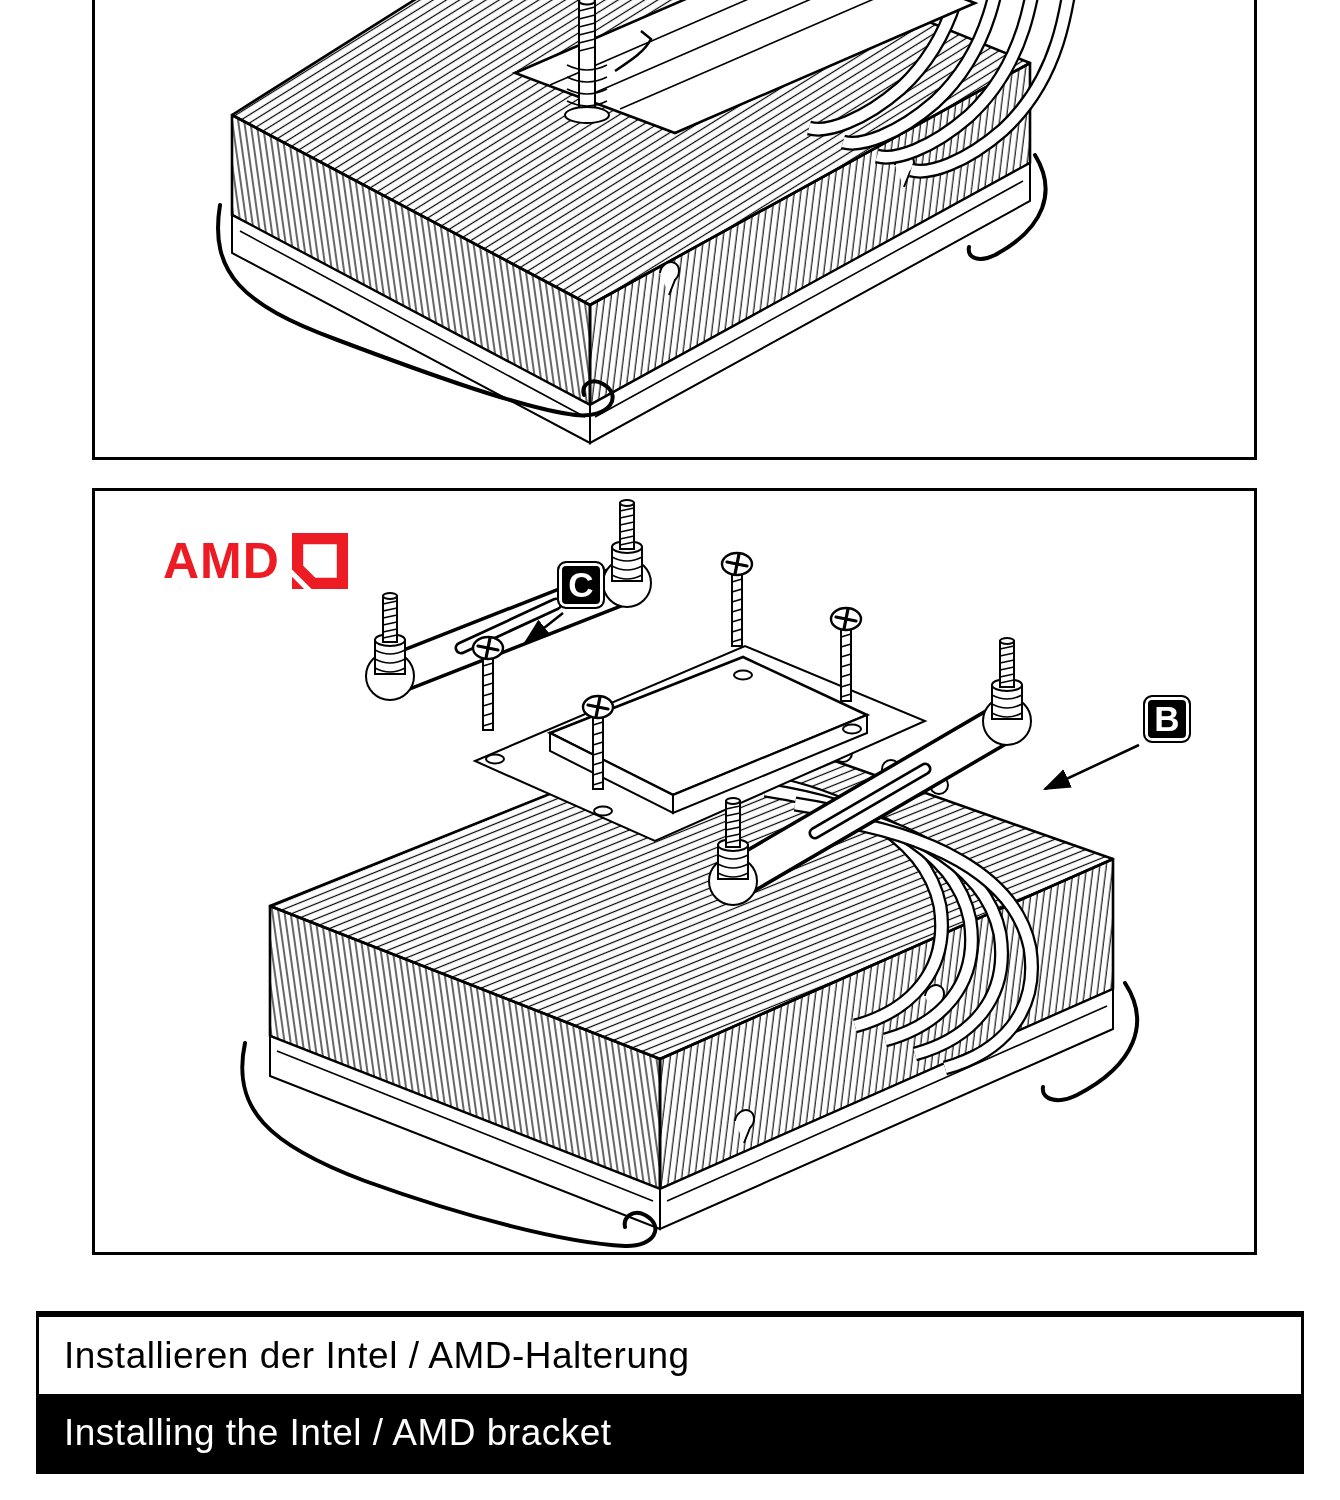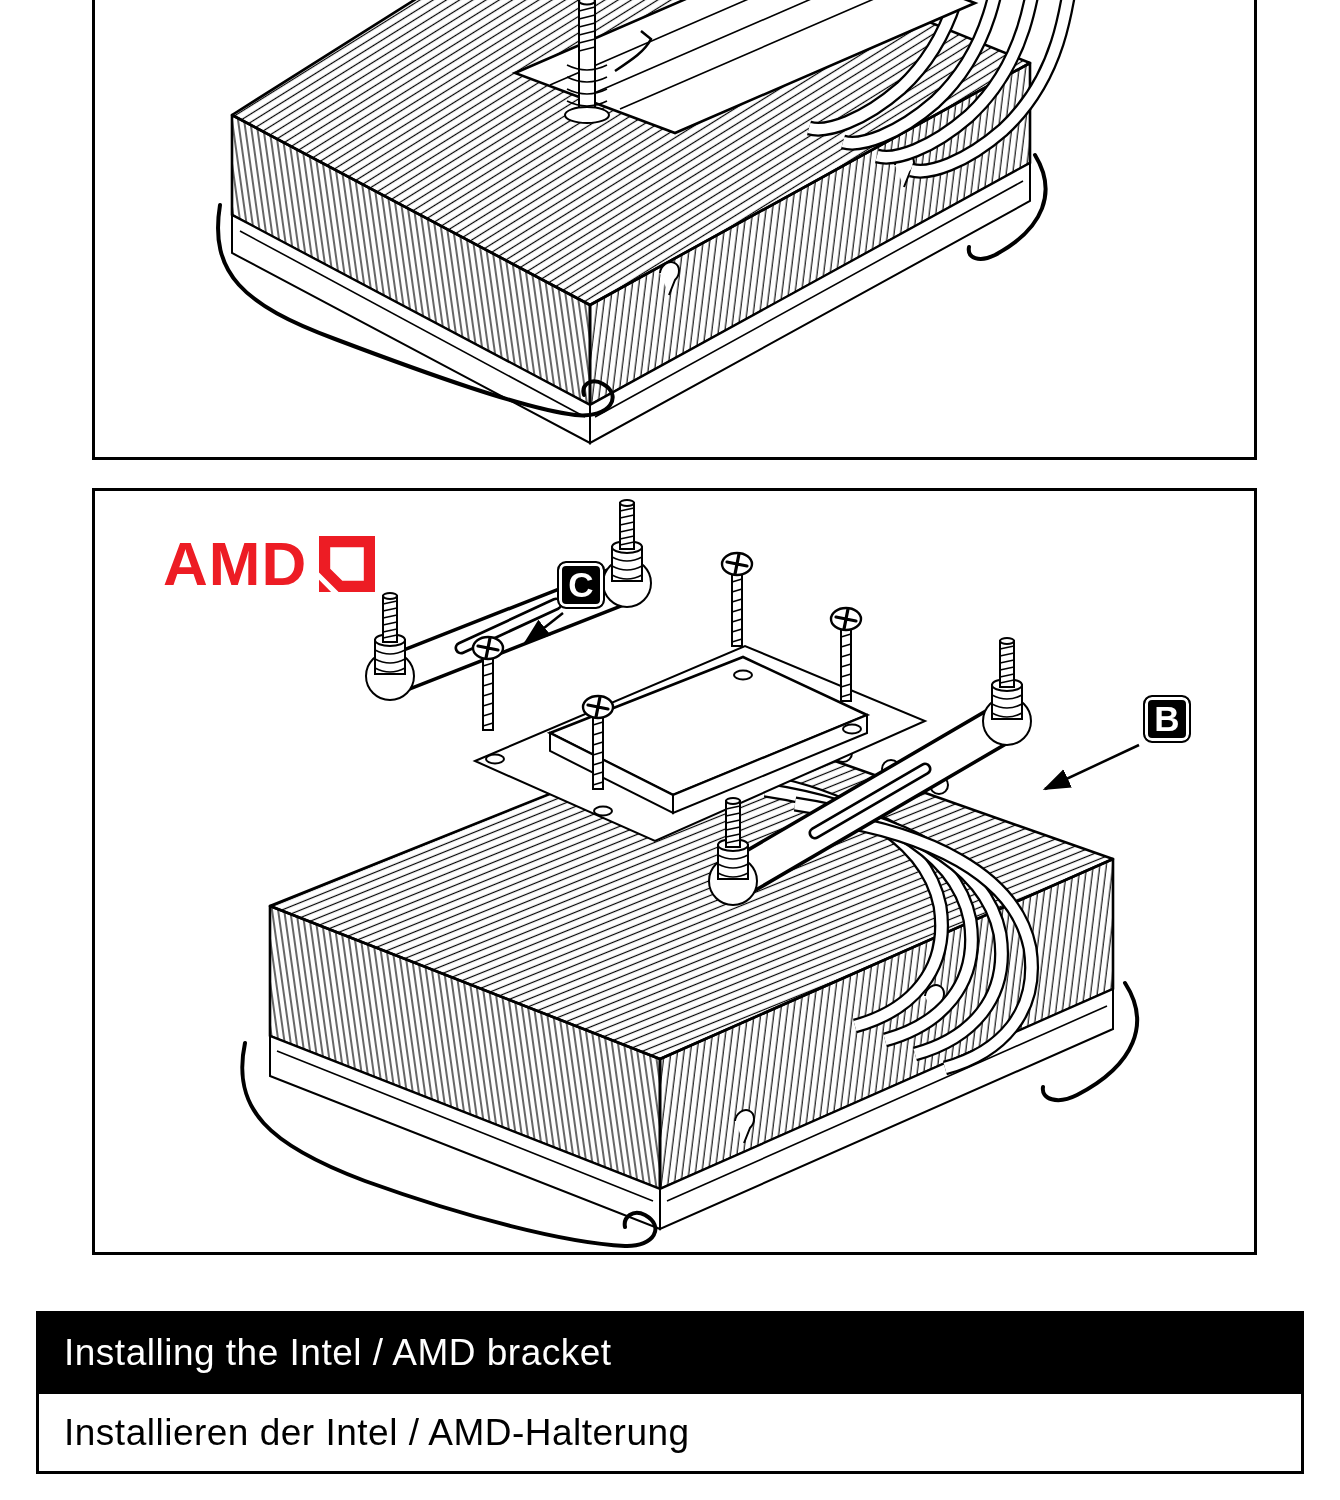--- a/index.html
+++ b/index.html
@@ -7,21 +7,21 @@
     width:1340px;height:1500px;position:relative;overflow:hidden;
     background:#ffffff;font-family:"Liberation Sans",sans-serif;
   }
   .panel{position:absolute;background:#fff;border:3px solid #000;box-sizing:border-box;overflow:hidden}
   #panel-intel{left:92px;top:-60px;width:1165px;height:520px}
   #panel-amd{left:92px;top:488px;width:1165px;height:767px}
   svg.fig{display:block;position:absolute;left:0;top:0}
   .overlay{position:absolute;left:0;top:0;z-index:4;pointer-events:none}
 
   .amd-logo{position:absolute;left:68px;top:42px;display:flex;align-items:center;gap:12px;z-index:5}
-  .amd-text{color:#ED1C24;font-size:62px;font-weight:bold;letter-spacing:1px;line-height:1}
+  .amd-text{color:#ED1C24;font-size:50px;font-weight:bold;letter-spacing:1px;line-height:1}
   .amd-mark{width:56px;height:56px;display:block}
 
   .badge{
     position:absolute;width:48px;height:48px;background:#000;color:#fff;border-radius:9px;
     display:flex;align-items:center;justify-content:center;font-size:35px;font-weight:bold;
     z-index:6;box-shadow:inset 0 0 0 3px #fff;border:2px solid #000;box-sizing:border-box;
   }
   .badge-c{left:462px;top:70px}
   .badge-b{left:1048px;top:204px}
 
@@ -270,15 +270,15 @@
     </defs>
     <line x1="468" y1="122" x2="430" y2="152" stroke="#000" stroke-width="2.5" marker-end="url(#ah)"></line>
     <line x1="1044" y1="254" x2="950" y2="298" stroke="#000" stroke-width="2.5" marker-end="url(#ah)"></line>
   </svg>
 
   <div class="badge badge-c">C</div>
   <div class="badge badge-b">B</div>
 </div>
 
 <div class="caption">
+  <div class="cap-row cap-de">Installieren der Intel / AMD-Halterung</div>
   <div class="cap-row cap-en">Installing the Intel / AMD bracket</div>
-  <div class="cap-row cap-de">Installieren der Intel / AMD-Halterung</div>
 </div>
 
 </body></html>

